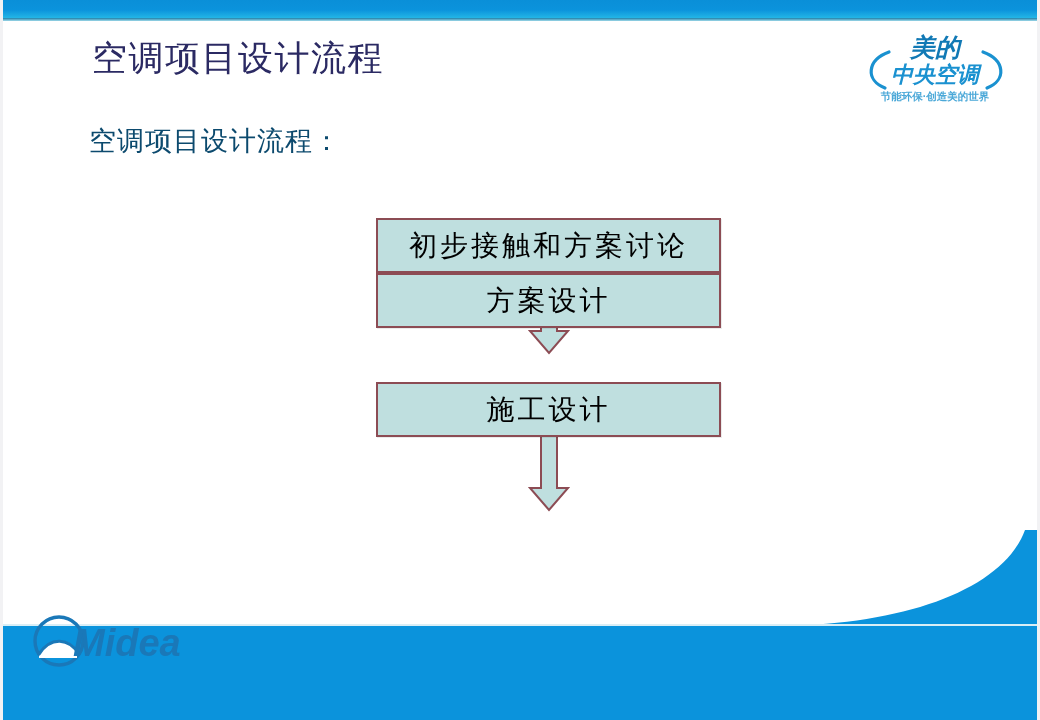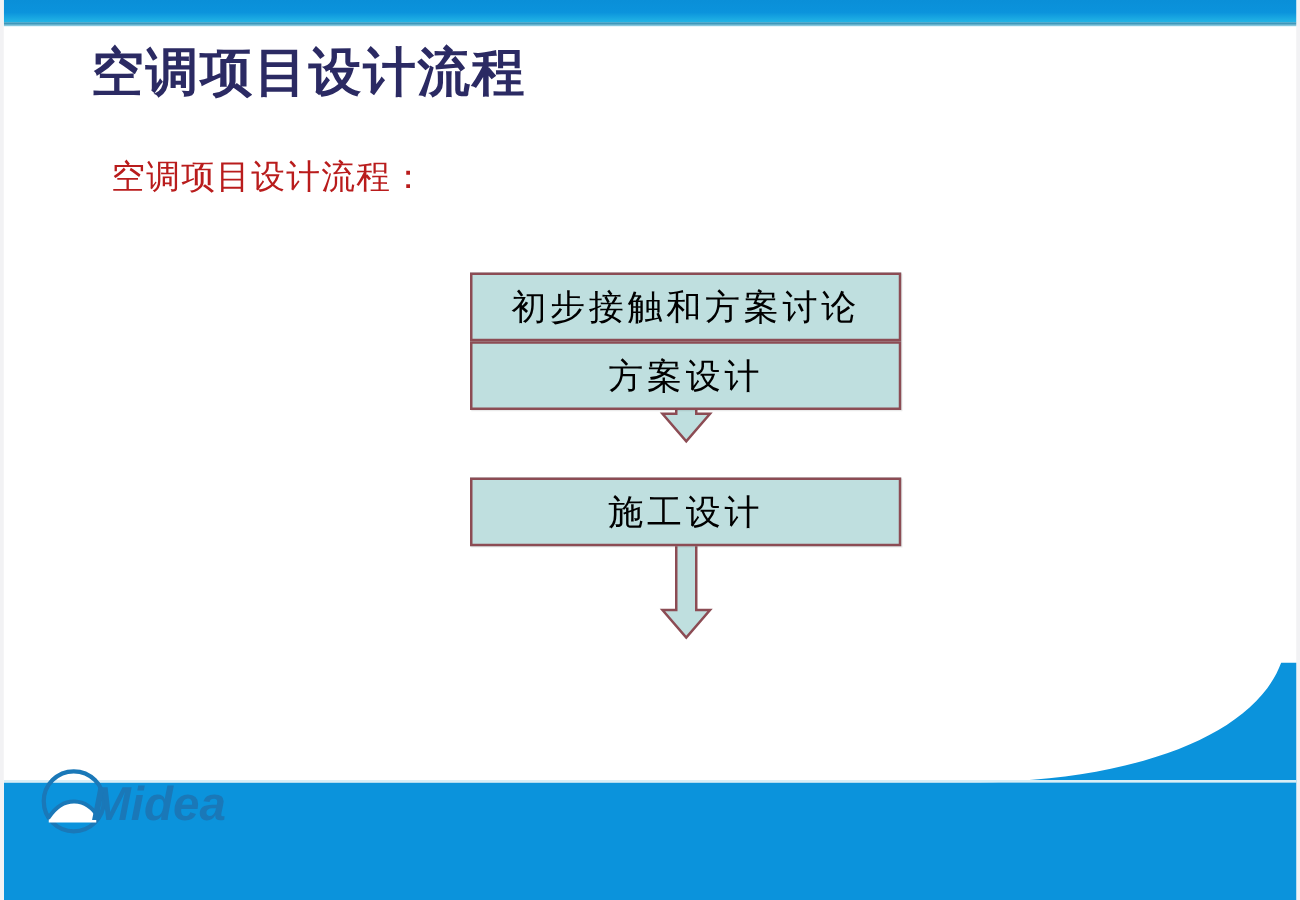--- a/index.html
+++ b/index.html
@@ -34,49 +34,49 @@
     position: absolute;
     left: 0; top: 18px;
     width: 1040px;
     height: 3px;
     background: linear-gradient(to bottom, #1b7fa8 0%, #9fd9ea 100%);
   }
 
   
   .slide-title {
     position: absolute;
-    left: 70px;
+    left: 89px;
     top: 36px;
-    font-size: 42px;
+    font-size: 35px;
     line-height: 44px;
     color: #2b2a63;
     letter-spacing: 1.5px;
     white-space: nowrap;
     font-family: "Liberation Sans", "DejaVu Sans", sans-serif;
-    font-weight: 700;
+    font-weight: 400;
   }
 
   
   .brand-logo {
     position: absolute;
     right: 22px;
     top: 26px;
     width: 160px;
     height: 82px;
   }
   .brand-logo svg { display: block; }
 
   
   .subtitle {
     position: absolute;
     left: 86px;
     top: 122px;
     font-size: 27px;
     line-height: 38px;
-    color: #b91c1c;
+    color: #0c4a6e;
     letter-spacing: 1px;
     white-space: nowrap;
     font-family: "Liberation Serif", "DejaVu Serif", serif;
   }
 
   
   .flow {
     position: absolute;
     left: 373px;
     top: 218px;
@@ -136,20 +136,34 @@
 </head>
 <body>
 
 <div class="slide">
 
   <div class="top-band"></div>
   <div class="top-band-rule"></div>
 
   <div class="slide-title">空调项目设计流程</div>
 
+  <div class="brand-logo">
+    <svg width="160" height="82" viewBox="0 0 160 82" xmlns="http://www.w3.org/2000/svg">
+
+      <path d="M34 26 C 12 34, 10 54, 30 62" fill="none" stroke="#1a91d0" stroke-width="3.2" stroke-linecap="round"></path>
+
+      <path d="M128 26 C 150 34, 152 54, 132 62" fill="none" stroke="#1a91d0" stroke-width="3.2" stroke-linecap="round"></path>
+
+      <text x="80" y="30" text-anchor="middle" font-family="'Liberation Sans','DejaVu Sans',sans-serif" font-size="25" font-weight="bold" font-style="italic" fill="#1179b5">美的</text>
+
+      <text x="80" y="56" text-anchor="middle" font-family="'Liberation Sans','DejaVu Sans',sans-serif" font-size="22" font-weight="bold" font-style="italic" fill="#1a91d0">中央空调</text>
+
+      <text x="80" y="74" text-anchor="middle" font-family="'Liberation Sans','DejaVu Sans',sans-serif" font-size="10.5" font-weight="bold" fill="#4aa8d8">节能环保·创造美的世界</text>
+    </svg>
+  </div>
 
   <div class="subtitle">空调项目设计流程：</div>
 
   <div class="flow">
 
     <div class="flow-box b1">
       <span>初步接触和方案讨论</span>
     </div>
 
     <div class="flow-arrow a1">

